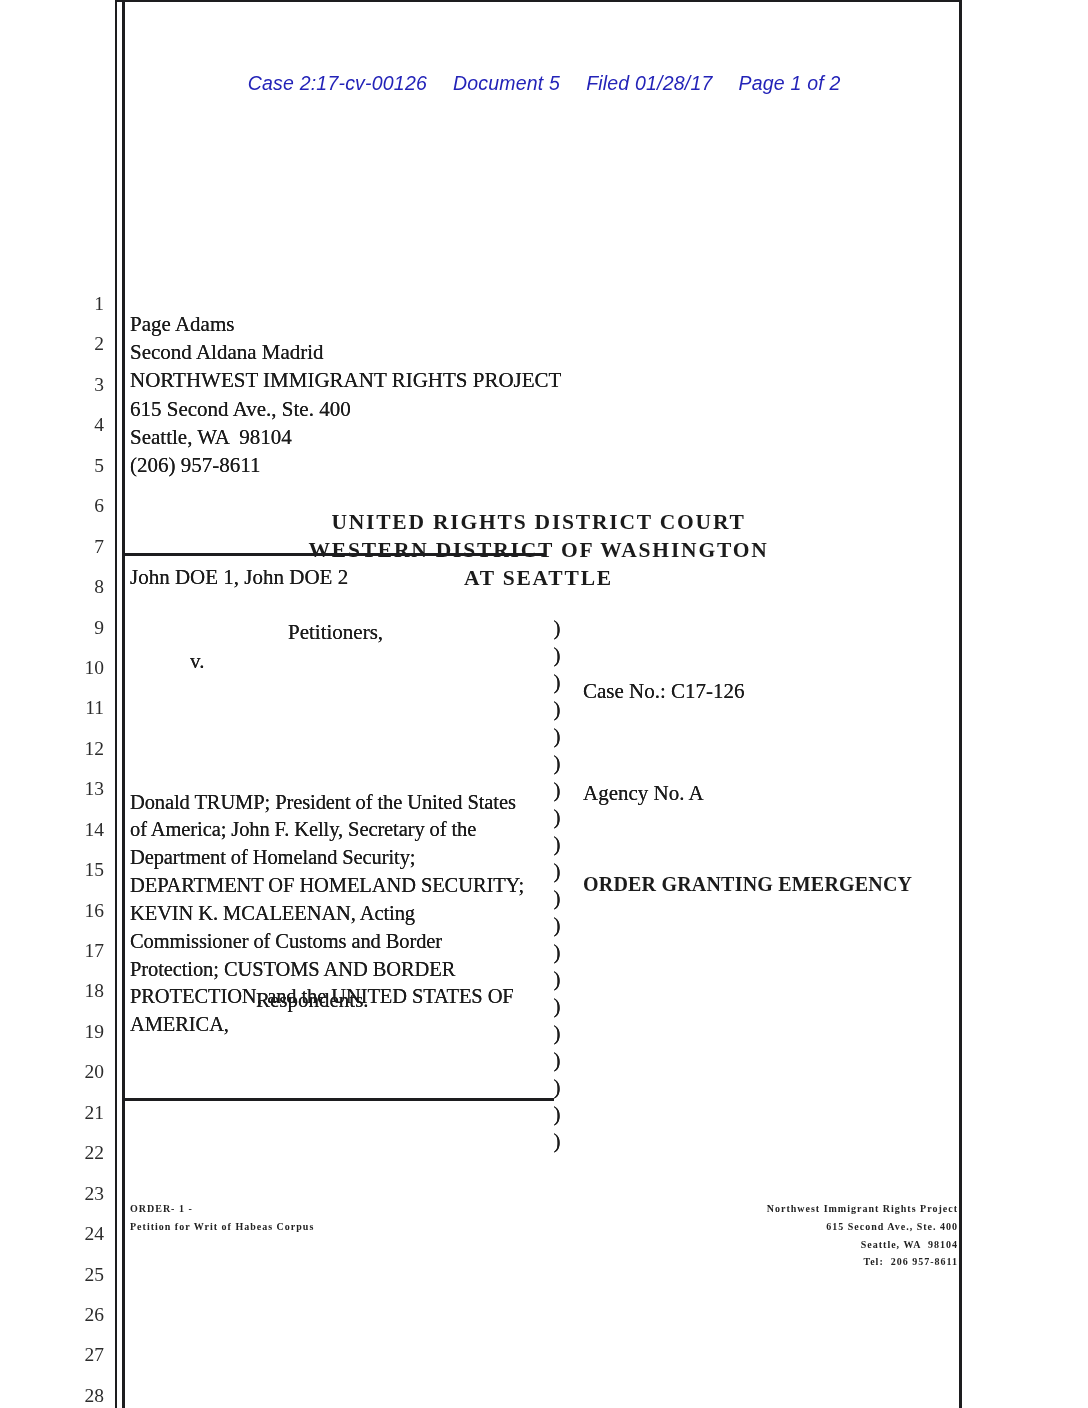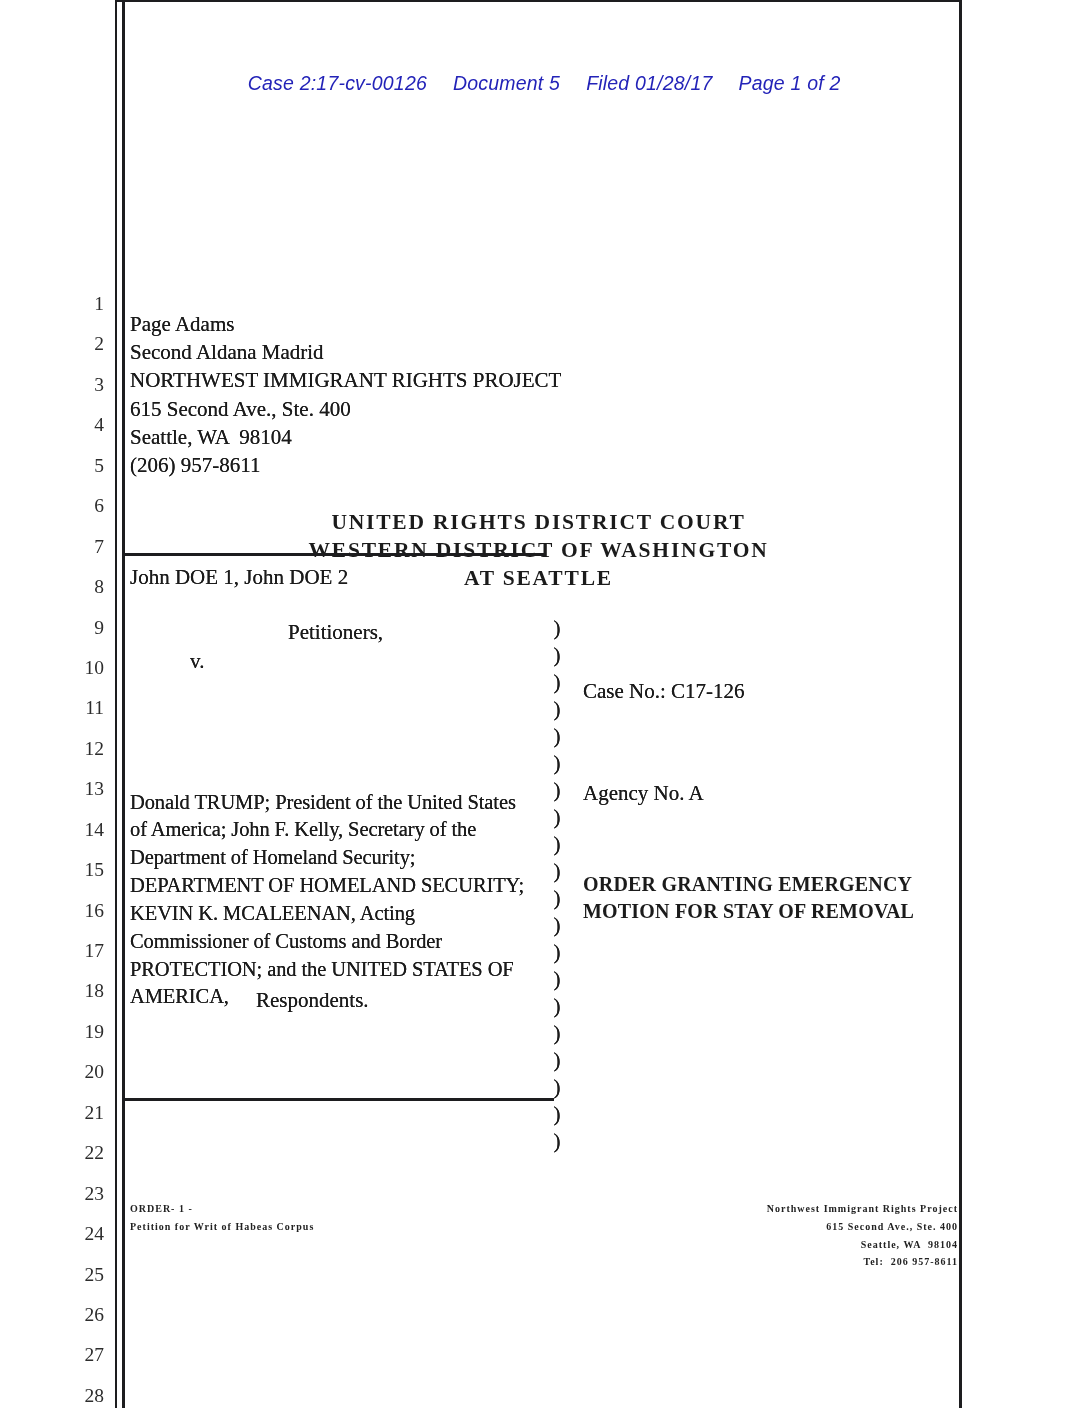--- a/index.html
+++ b/index.html
@@ -91,32 +91,32 @@
 
   <div class="rule" style="left:124px; top:553px; width:421px; height:3px;"></div>
   <div class="rule" style="left:124px; top:1098px; width:430px; height:3px;"></div>
 
   <div class="txt cap-text thicken" style="left:130px; top:565px;">John DOE 1, John DOE 2</div>
   <div class="txt cap-text thicken" style="left:256px; top:620px;margin-left:32px;">Petitioners,</div>
   <div class="txt cap-text thicken" style="left:190px; top:649px;">v.</div>
 
   <div class="txt resp-block thicken">
     
-  <div>Donald TRUMP; President of the United States</div><div>of America; John F. Kelly, Secretary of the</div><div>Department of Homeland Security;</div><div>DEPARTMENT OF HOMELAND SECURITY;</div><div>KEVIN K. MCALEENAN, Acting</div><div>Commissioner of Customs and Border</div><div>PROTECTION; and the UNITED STATES OF</div><div>AMERICA,</div></div>
+  <div>Donald TRUMP; President of the United States</div><div>of America; John F. Kelly, Secretary of the</div><div>Department of Homeland Security;</div><div>DEPARTMENT OF HOMELAND SECURITY;</div><div>KEVIN K. MCALEENAN, Acting</div><div>Commissioner of Customs and Border</div><div>Protection; CUSTOMS AND BORDER</div><div>PROTECTION; and the UNITED STATES OF</div><div>AMERICA,</div></div>
   <div class="txt cap-text thicken" style="left:256px; top:988px;">Respondents.</div>
 
   <div class="parens thicken">
     
   <div class="paren">)</div><div class="paren">)</div><div class="paren">)</div><div class="paren">)</div><div class="paren">)</div><div class="paren">)</div><div class="paren">)</div><div class="paren">)</div><div class="paren">)</div><div class="paren">)</div><div class="paren">)</div><div class="paren">)</div><div class="paren">)</div><div class="paren">)</div><div class="paren">)</div><div class="paren">)</div><div class="paren">)</div><div class="paren">)</div><div class="paren">)</div><div class="paren">)</div></div>
 
   <div class="txt case-col thicken" style="top:679px;">Case No.: C17-126</div>
   <div class="txt case-col thicken" style="top:733px;margin-top:48px;">Agency No. A</div>
   <div class="txt order-title">
     
-  <div>ORDER GRANTING EMERGENCY</div><div>MOTION FOR STAY OF REMOVAL</div></div>
+  <div>ORDER GRANTING EMERGENCY</div></div>
 
   <div class="txt footer footer-left">
     
   <div>ORDER- 1 -</div><div>Petition for Writ of Habeas Corpus</div></div>
   <div class="txt footer footer-right">
     
   <div>Northwest Immigrant Rights Project</div><div>615 Second Ave., Ste. 400</div><div>Seattle, WA  98104</div><div>Tel:  206 957-8611</div></div>
 
 </div>
 

